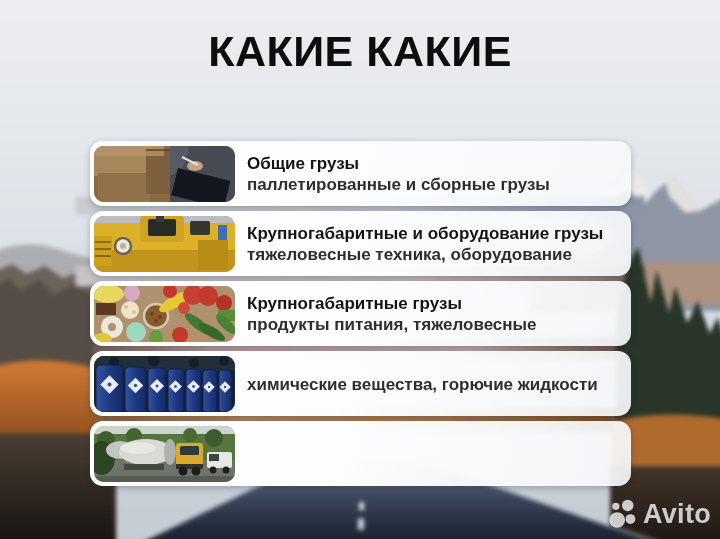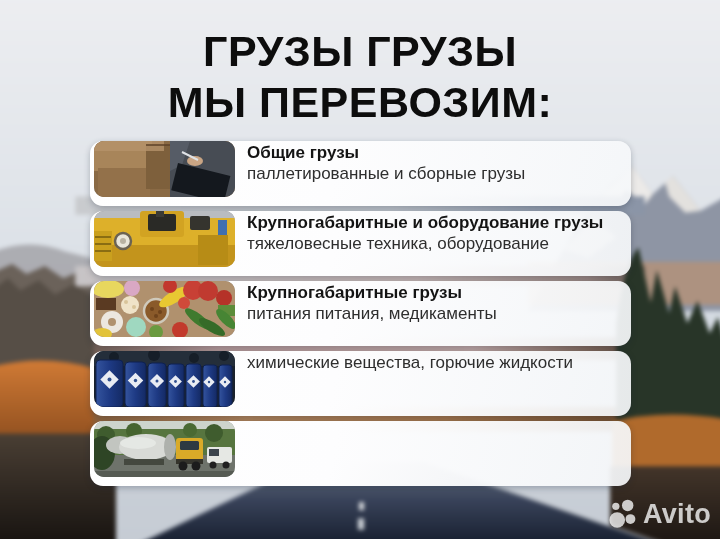--- a/index.html
+++ b/index.html
@@ -12,33 +12,33 @@
   .bg svg{display:block;width:732px;height:551px;}
   
   .headline{
     position:absolute;top:26px;left:0;right:0;text-align:center;
     font-weight:800;font-size:43px;line-height:51px;letter-spacing:.5px;
     color:#0d0d0d;z-index:3;
   }
   
   .cards{position:absolute;left:90px;top:141px;width:541px;z-index:2;}
   .card{
-    display:flex;align-items:flex-start;height:65px;margin-bottom:5px;
+    display:flex;align-items:center;height:65px;margin-bottom:5px;
     border-radius:13px;padding:0 10px 0 4px;box-sizing:border-box;
     background:linear-gradient(100deg,#ffffff 0%,#fdfdfe 45%,rgba(246,248,250,.92) 100%);
     box-shadow:0 2px 6px rgba(25,35,55,.28);
   }
   .thumb{
     flex:none;width:141px;height:56px;border-radius:10px;overflow:hidden;
     background:#888;
   }
   .thumb svg{display:block;width:100%;height:100%;}
   .card-texts{margin-left:12px;padding-top:1px;}
   .card-title{font-weight:700;font-size:17px;line-height:21px;color:#141414;}
-  .card-subtitle{font-weight:400;font-size:17px;line-height:21px;color:#2e2e2e;}
+  .card-subtitle{font-weight:700;font-size:17px;line-height:21px;color:#2e2e2e;}
   
   .watermark{
     position:absolute;right:9px;bottom:9px;z-index:4;display:flex;align-items:center;
     opacity:.82;
   }
   .watermark .dots{width:31px;height:31px;margin-right:3px;}
   .watermark .brand{font-weight:700;font-size:27px;color:#f1f1f1;letter-spacing:.3px;}
 </style>
 </head>
 <body>
@@ -134,22 +134,21 @@
         <polygon points="310,458 425,458 660,539 140,539" fill="url(#roadG)"></polygon>
         <path d="M425,458 L660,539" stroke="#cfd3d8" stroke-width="3" opacity=".5" fill="none"></path>
         <path d="M310,458 L140,539" stroke="#8a93a2" stroke-width="2" opacity=".3" fill="none"></path>
         <rect x="359" y="497" width="5" height="8" fill="#e8eaec" opacity=".9"></rect>
         <rect x="358" y="513" width="6" height="11" fill="#dfe3e8" opacity=".9"></rect>
       </g>
     </svg>
   </div>
 
   <div class="headline">
-    <div>ГРУЗЫ ГРУЗЫ</div>
-    <div>МЫ ПЕРЕВОЗИМ:</div>
+    <div>КАКИЕ КАКИЕ</div>
   </div>
 
   <div class="cards">
 
     <div class="card">
       <div class="thumb">
         <svg viewBox="0 0 141 56" preserveAspectRatio="none">
           <rect width="141" height="56" fill="#8a6a45"></rect>
           <rect x="0" y="0" width="58" height="30" fill="#a8855a"></rect>
           <rect x="4" y="27" width="52" height="29" fill="#93714a"></rect>
@@ -222,21 +221,21 @@
           <circle cx="130" cy="17" r="8" fill="#b53228"></circle>
           <rect x="124" y="24" width="17" height="11" fill="#5d8c3a"></rect>
           <ellipse cx="104" cy="38" rx="16" ry="5" fill="#3f7a2e" transform="rotate(38 104 38)"></ellipse>
           <ellipse cx="118" cy="46" rx="15" ry="5" fill="#356b28" transform="rotate(32 118 46)"></ellipse>
           <ellipse cx="132" cy="38" rx="13" ry="5" fill="#478534" transform="rotate(45 132 38)"></ellipse>
           <circle cx="86" cy="49" r="8" fill="#c23a2c"></circle>
         </svg>
       </div>
       <div class="card-texts">
         <div class="card-title">Крупногабаритные грузы</div>
-        <div class="card-subtitle">питания питания, медикаменты</div>
+        <div class="card-subtitle">продукты питания, тяжеловесные</div>
       </div>
     </div>
 
     <div class="card">
       <div class="thumb">
         <svg viewBox="0 0 141 56" preserveAspectRatio="none">
           <defs>
             <linearGradient id="can" x1="0" y1="0" x2="1" y2="0">
               <stop offset="0" stop-color="#34549e"></stop>
                 <stop offset=".5" stop-color="#1e3a84"></stop>

